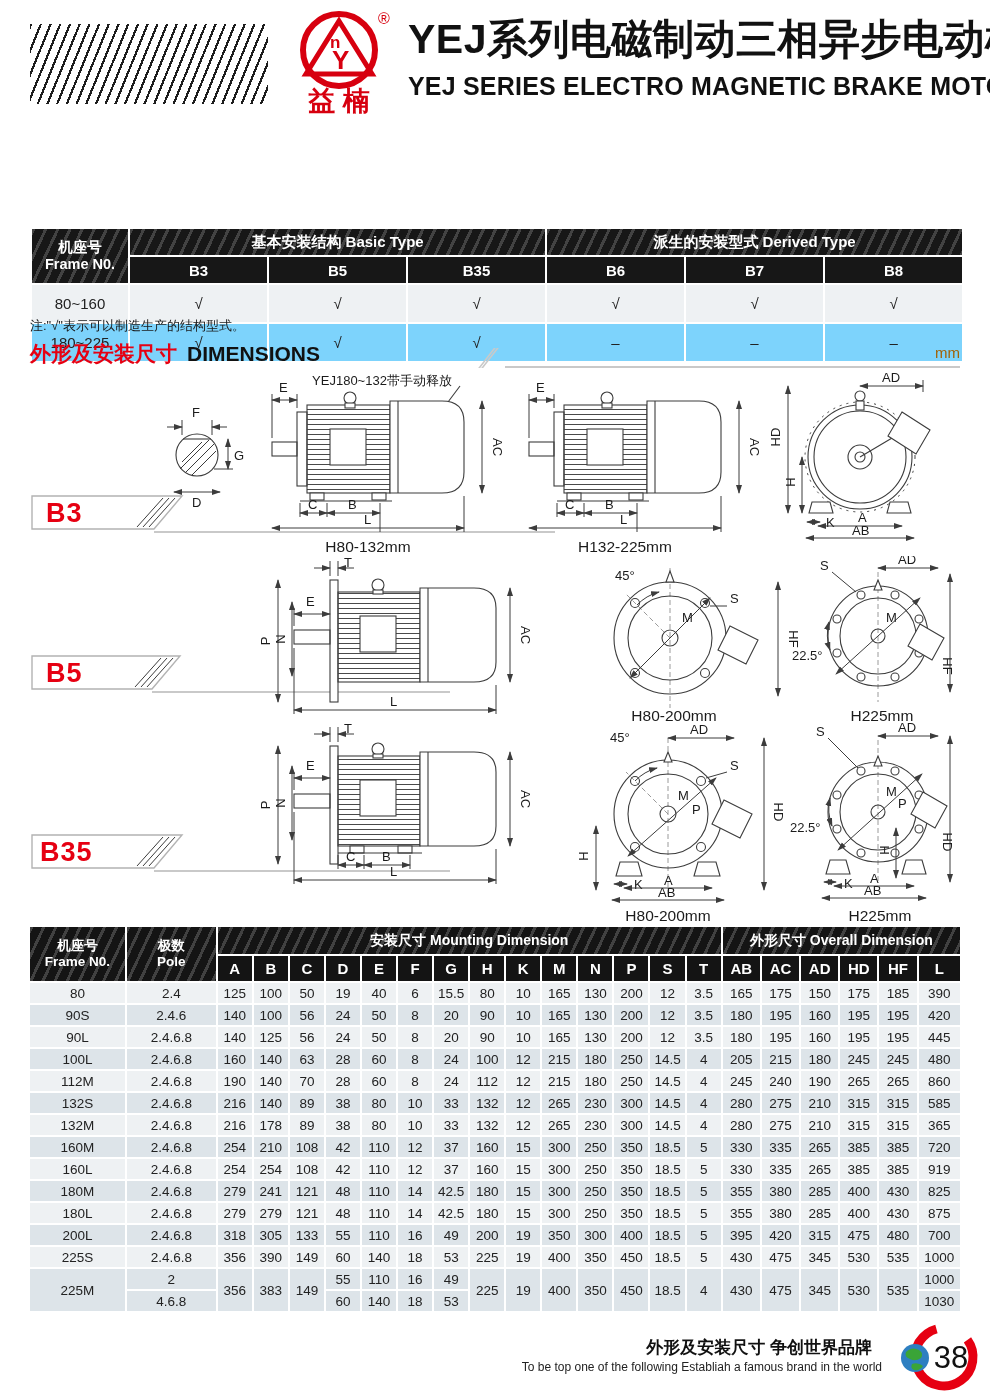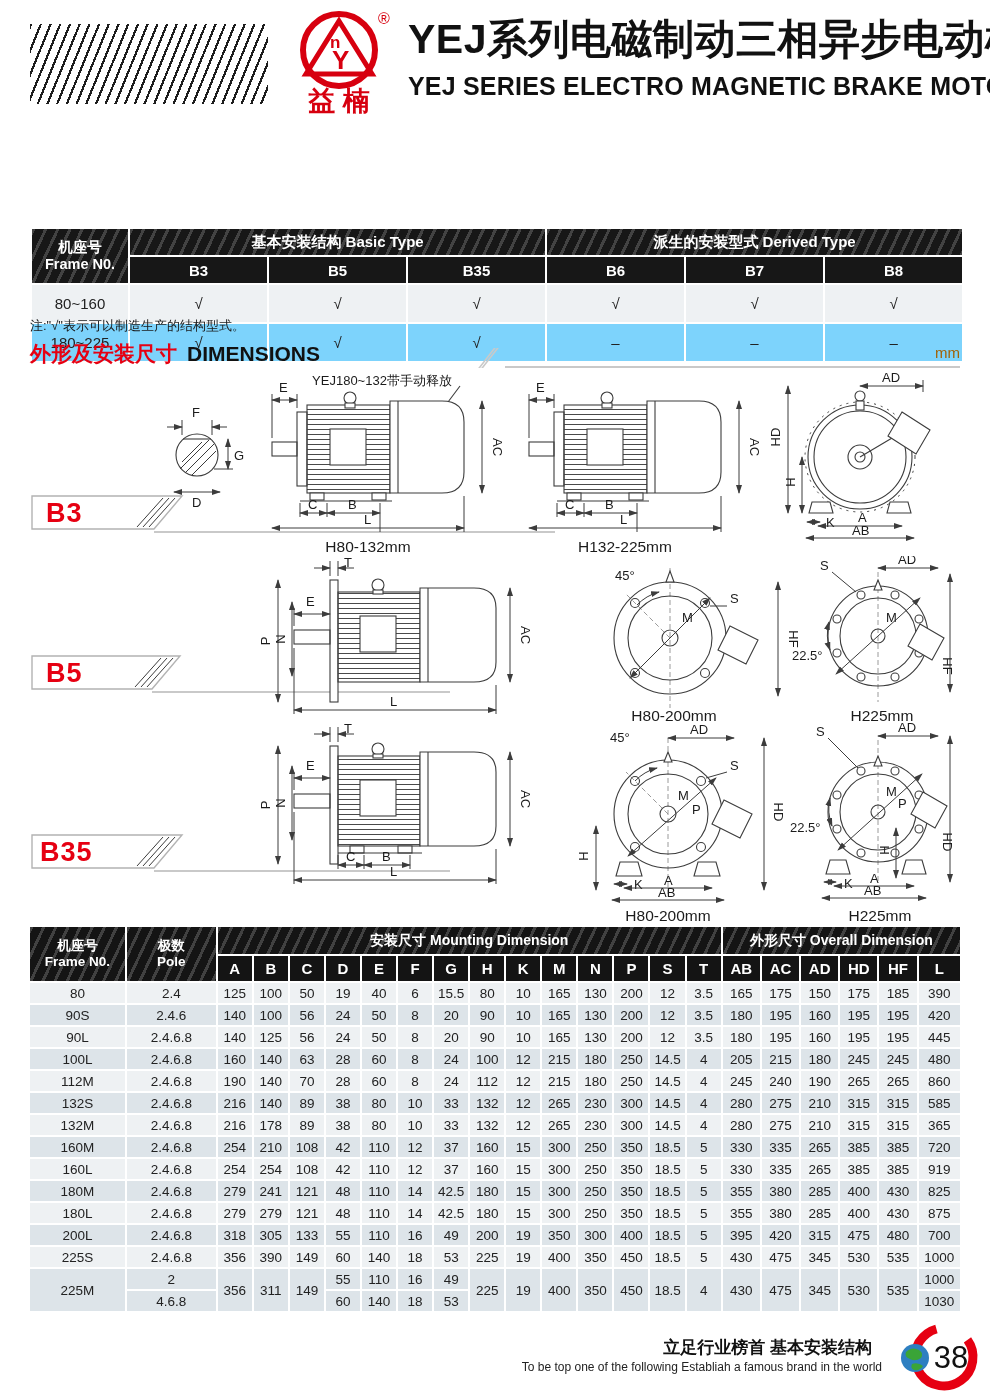--- a/index.html
+++ b/index.html
@@ -852,21 +852,21 @@
           <td>475</td>
           <td>345</td>
           <td>530</td>
           <td>535</td>
           <td>1000</td>
         </tr>
         <tr class="r1">
           <td rowspan="2">225M</td>
           <td>2</td>
           <td rowspan="2">356</td>
-          <td rowspan="2">311</td>
+          <td rowspan="2">383</td>
           <td rowspan="2">149</td>
           <td>55</td>
           <td>110</td>
           <td>16</td>
           <td>49</td>
           <td rowspan="2">225</td>
           <td rowspan="2">19</td>
           <td rowspan="2">400</td>
           <td rowspan="2">350</td>
           <td rowspan="2">450</td>
@@ -884,21 +884,21 @@
           <td>60</td>
           <td>140</td>
           <td>18</td>
           <td>53</td>
           <td>1030</td>
         </tr>
       </tbody>
   </table>
 
   <div class="footer">
-    <div class="slogan-cn">立足行业榜首  基本安装结构</div>
+    <div class="slogan-cn">外形及安装尺寸  争创世界品牌</div>
     <div class="slogan-en">To be top one of the following  Establiah a famous brand in the world</div>
     <svg class="pagemark" width="100" height="72" viewBox="0 0 100 72">
       <circle cx="56" cy="35" r="29" fill="none" stroke="#e60012" stroke-width="9" stroke-dasharray="147 36" transform="rotate(-36 56 35)"></circle>
       <g>
         <circle cx="27" cy="36" r="14" fill="#2e7fc1"></circle>
         <path d="M18,30 Q24,24 31,28 Q36,31 33,36 Q27,40 22,37 Q16,35 18,30Z" fill="#3aa437"></path>
         <path d="M24,42 Q30,40 35,44 Q32,49 26,48 Q22,46 24,42Z" fill="#3aa437"></path>
       </g>
       <text x="63" y="46" text-anchor="middle" style="font-size:31px;fill:#111">38</text>
     </svg>

